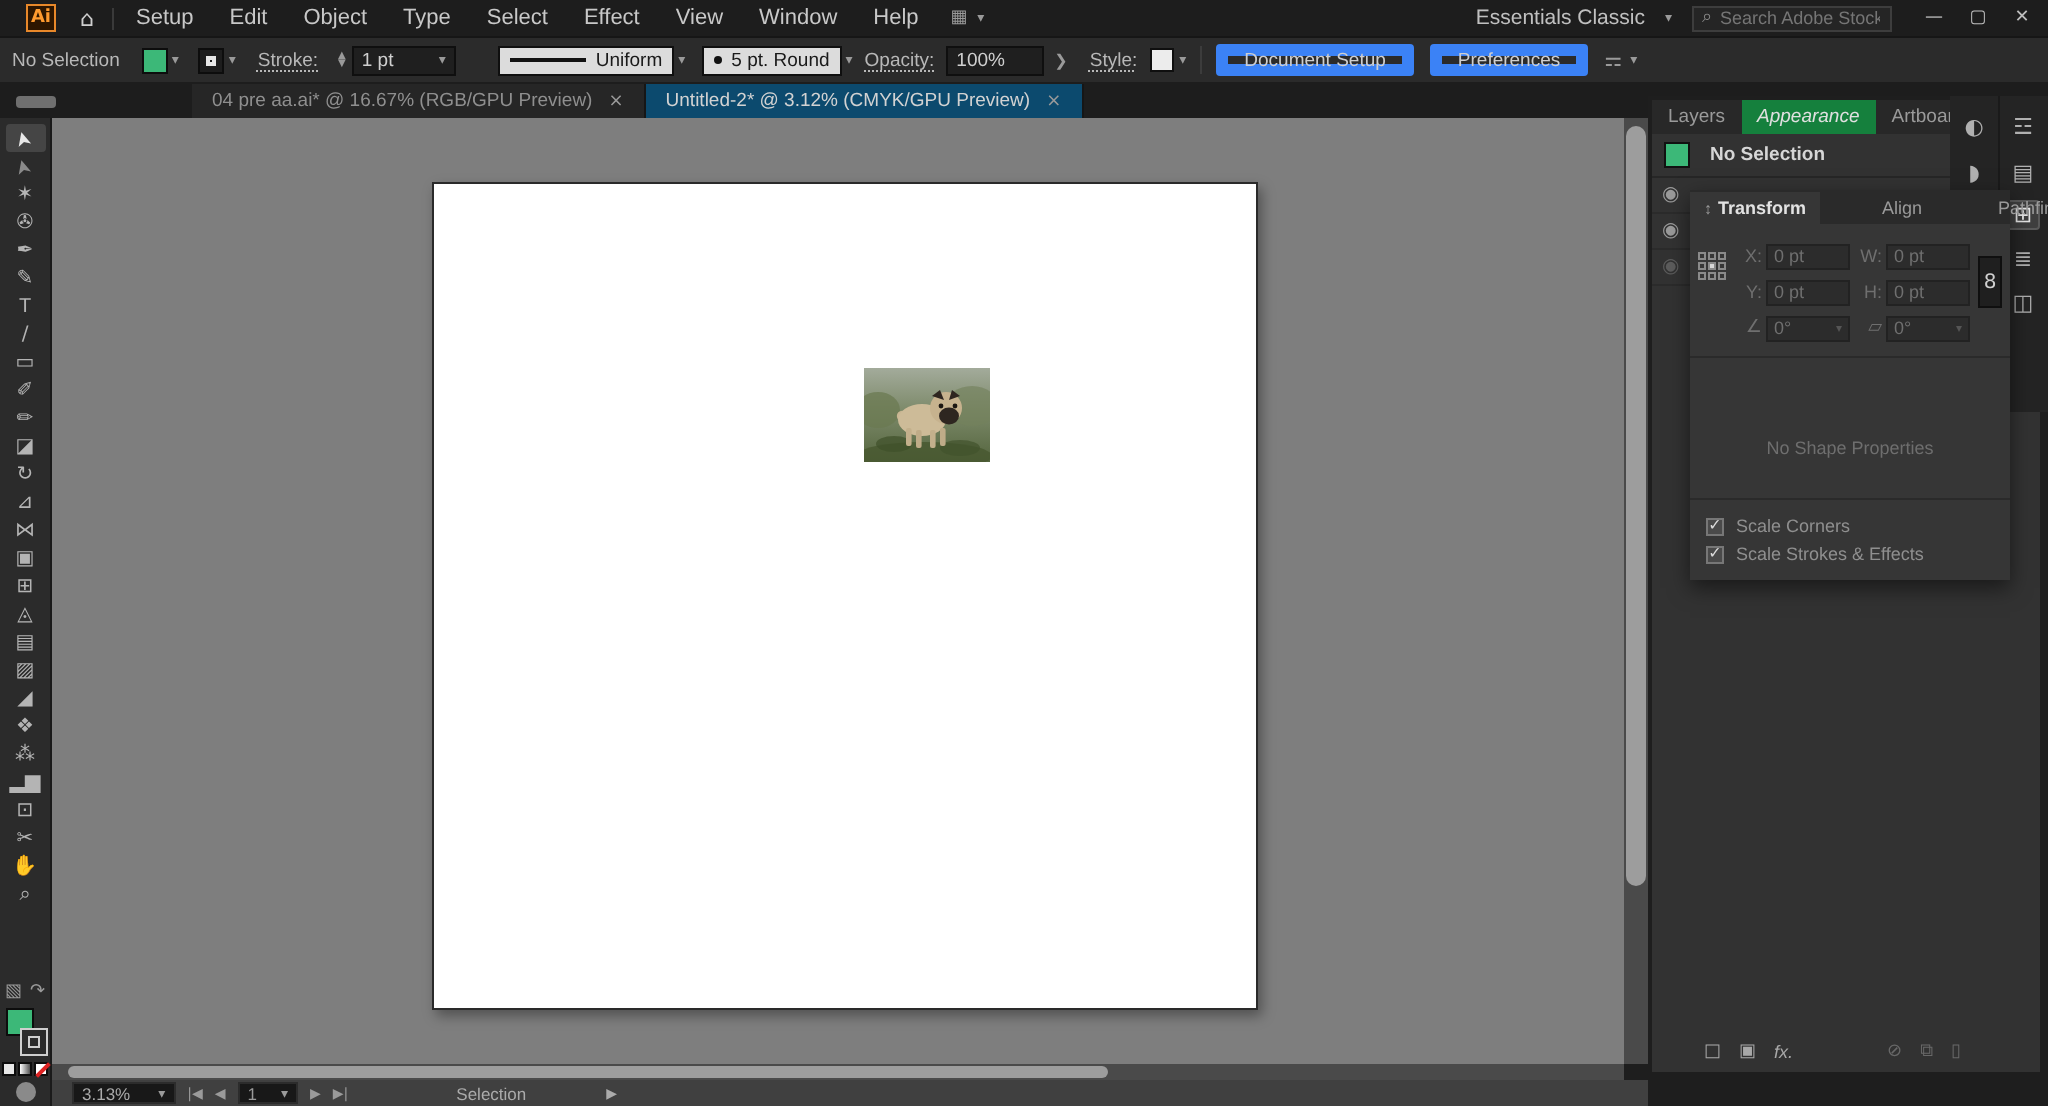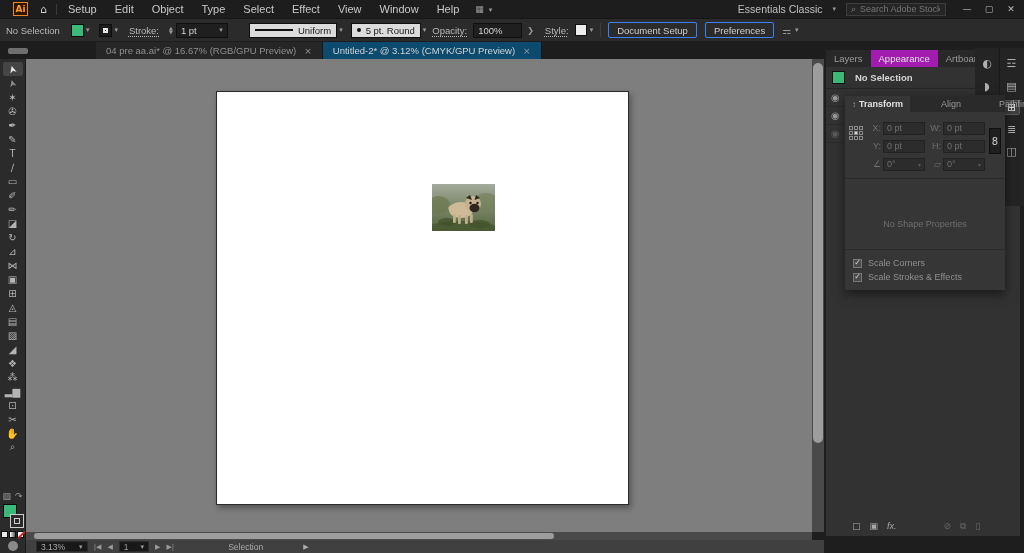--- a/index.html
+++ b/index.html
@@ -39,21 +39,21 @@
   .stroke-swatch { width:13px; height:13px; background:#1d1d1d; border:1px solid #0d0d0d; position:relative; }
   .stroke-swatch::after { content:""; position:absolute; left:3px; top:3px; right:3px; bottom:3px;
     border:2px solid #e8e8e8; }
   .stepper { display:flex; flex-direction:column; font-size:5px; line-height:4px; color:#9a9a9a; margin-left:4px; }
   .dark-field { background:#1f1f1f; border:1px solid #0f0f0f; height:15px; display:flex;
     align-items:center; padding:0 4px; gap:4px; color:#cfcfcf; }
   .light-field { background:#dcdcdc; border:1px solid #0f0f0f; height:15px; display:flex;
     align-items:center; padding:0 5px; gap:5px; color:#1a1a1a; }
   .uniform-line { width:38px; height:2px; background:#111; }
   .brush-dot { width:4px; height:4px; border-radius:50%; background:#111; }
-  .cb-btn { border:1px solid #3b82f6; border-radius:2px; height:16px; padding:0 8px;
+  .cb-btn { border:6px solid #3b82f6; border-radius:2px; height:16px; padding:0 8px;
     display:flex; align-items:center; color:#cfcfcf; margin-right:8px; white-space:nowrap; }
   .cb-sep { width:1px; height:14px; background:#3c3c3c; margin:0 7px; }
   .mini-swatch { width:12px; height:12px; background:#ececec; border:1px solid #0f0f0f; }
 
   
   .tabbar { position:absolute; left:0; top:41px; width:1024px; height:18px; background:#1d1d1d;
     display:flex; align-items:flex-end; font-size:9.5px; }
   .tab-handle { width:20px; height:6px; background:#6f6f6f; border-radius:2px; margin:0 8px 5px 8px; }
   .tab-spacer { width:60px; }
   .doc-tab { height:17px; display:flex; align-items:center; gap:8px; padding:0 10px; color:#8f8f8f;
@@ -104,21 +104,21 @@
   .sb-num { display:flex; align-items:center; gap:12px; background:#181818; border:1px solid #2c2c2c;
     height:11px; padding:0 4px; font-size:8.5px; }
   .sb-status { margin-left:48px; display:flex; align-items:center; gap:40px; }
   .sb-end { margin-left:auto; margin-right:8px; font-size:8px; color:#8a8a8a; }
 
   
   .dock { position:absolute; left:824px; top:48px; width:200px; height:505px; background:#1e1e1e; }
   .panel-tabs { position:absolute; left:2px; top:2px; width:149px; height:17px; background:#282828;
     display:flex; align-items:flex-end; font-size:9.5px; color:#9a9a9a; }
   .ptab { padding:3px 8px 3px 8px; white-space:nowrap; }
-  .ptab.active { background:#a21caf; color:#e0e0e0; }
+  .ptab.active { background:#15803d; color:#e0e0e0;font-style:italic; }
   .ptab-menu { margin-left:auto; margin-right:4px; color:#9a9a9a; font-size:10px; }
   .appearance-body { position:absolute; left:2px; top:19px; width:194px; height:469px; background:#323232; }
   .ap-row1 { display:flex; align-items:center; gap:10px; height:22px; padding-left:6px;
     border-bottom:1px solid #262626; }
   .ap-swatch { width:13px; height:13px; background:#3CB878; border:1px solid #111; }
   .ap-nosel { font-size:9.5px; font-weight:bold; color:#d6d6d6; }
   .ap-item { display:flex; align-items:center; height:18px; padding-left:5px; gap:6px;
     border-bottom:1px solid #2b2b2b; color:#9a9a9a; font-size:10px; }
   .ap-item .dim { color:#5c5c5c; }
   .ap-bottom { position:absolute; left:0; bottom:3px; width:194px; height:14px; display:flex;

